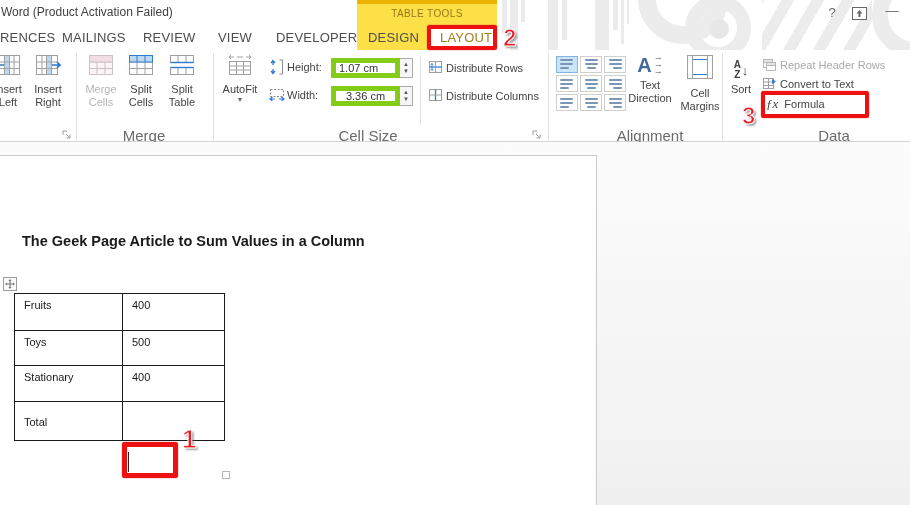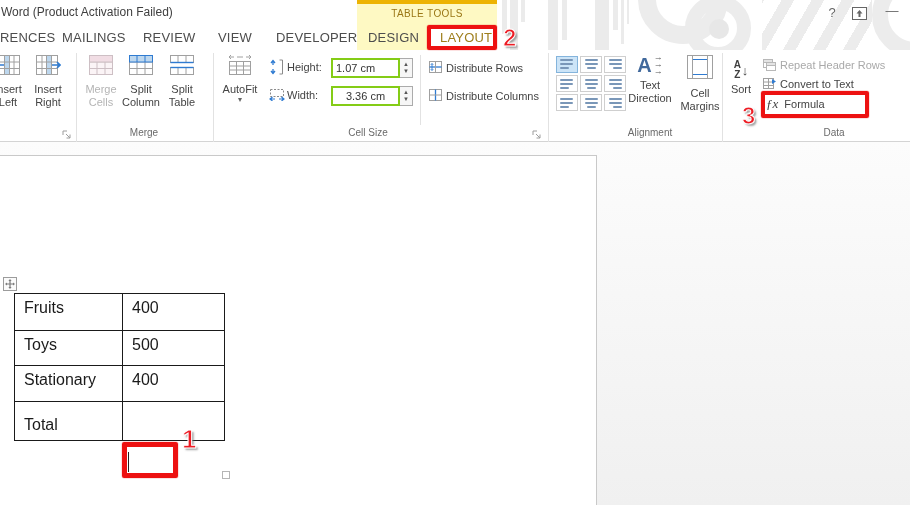--- a/index.html
+++ b/index.html
@@ -19,55 +19,55 @@
   .bar { background:#ebebeb; top:0; }
   .ring { border-radius:50%; border:14px solid #ececec; }
   .dot { border-radius:50%; background:#e7e7e7; }
   .stripes { background:repeating-linear-gradient(120deg,#ececec 0 11px,transparent 11px 26px); }
 
   
   .tabrow { left:0; top:27px; width:910px; height:23px; background:transparent; }
   .tab { top:3px; font-size:13px; color:#4d4d4d; letter-spacing:.2px; cursor:pointer; white-space:nowrap; }
 
   
-  .contextual { left:357px; top:0; width:140px; height:50px; background:#fef9c3; }
+  .contextual { left:357px; top:0; width:140px; height:50px; background:#fde047; }
   .goldbar { left:0; top:0; width:140px; height:4px; background:#edb302; }
   .ctxheader { left:0; top:8px; width:140px; text-align:center; font-size:10px; letter-spacing:.4px; color:#9a7716; }
   .layout-bg { left:430px; top:27px; width:67px; height:23px; background:#fff; }
 
   
   .ribbon { left:0; top:50px; width:910px; height:92px; background:#fff; border-bottom:1px solid #d4d4d4; }
   .vsep { width:1px; background:#e2e2e2; top:3px; height:121px; }
-  .grouplabel { top:77px; font-size:10px; color:#6a6a6a; text-align:center; white-space:nowrap; }
+  .grouplabel { top:77px; font-size:15px; color:#6a6a6a; text-align:center; white-space:nowrap; }
   .launcher { width:11px; height:11px; top:77px; cursor:pointer; }
   .bigbtn { top:4px; width:44px; text-align:center; cursor:pointer; }
   .bigbtn .lbl { margin-top:3px; font-size:11px; line-height:13px; color:#444; }
   .bigbtn.disabled .lbl { color:#b4b4b4; }
   .ddarrow { font-size:8px; color:#666; line-height:8px; }
   .smallrow { height:15px; font-size:11px; color:#444; white-space:nowrap; cursor:pointer; }
   .smallrow.disabled { color:#a9a9a9; cursor:default; }
-  .spinbox { width:69px; height:20px; border:2px solid #84cc16; background:#fff; font-size:11px; color:#333; padding:0 3px; font-family:"Liberation Sans",sans-serif; }
+  .spinbox { width:69px; height:20px; border:5px solid #84cc16; background:#fff; font-size:11px; color:#333; padding:0 3px; font-family:"Liberation Sans",sans-serif; }
   .spinner { width:13px; height:20px; border:1px solid #ababab; border-left:none; background:#f6f6f6; font-size:6px; color:#555; display:flex; flex-direction:column; align-items:center; justify-content:center; line-height:7px; cursor:pointer; }
   .fieldlabel { font-size:11px; color:#444; }
 
   
   .alignbtn { width:22px; height:17px; border:1px solid #cfcfcf; background:#fff; display:flex; flex-direction:column; padding:2px 3px; gap:2px; cursor:pointer; }
   .alignbtn.sel { background:#cce4f7; border-color:#84b4dc; }
   .alignbtn i { display:block; width:13px; height:2px; background:#7a97b8; border-radius:1px; }
   .alignbtn i.short { width:9px; }
   .al-left { align-items:flex-start; } .al-center { align-items:center; } .al-right { align-items:flex-end; }
   .v-top { justify-content:flex-start; } .v-mid { justify-content:center; } .v-bot { justify-content:flex-end; }
 
   
   .docarea { left:0; top:142px; width:910px; height:363px; background:linear-gradient(#fcfcfc,#f0f0f0); }
   .page { left:-30px; top:13px; width:627px; height:360px; background:#fff; border:1px solid #c9c9c9; border-left:none; border-bottom:none; }
   .heading { left:22px; top:91px; font-size:14.5px; font-weight:bold; color:#1a1a1a; white-space:nowrap; }
   .movehandle { left:3px; top:135px; width:14px; height:14px; border:1px solid #9c9c9c; background:#fbfbfb; display:flex; align-items:center; justify-content:center; cursor:move; }
   .doctable { left:14px; top:151px; border-collapse:collapse; }
-  .doctable td { border:1px solid #1a1a1a; vertical-align:top; font-size:16px; color:#1a1a1a; padding:5px 0 0 9px; }
+  .doctable td { border:1px solid #1a1a1a; vertical-align:top; font-size:11px; color:#1a1a1a; padding:5px 0 0 9px; }
   .doctable .c1 { width:108px; }
   .doctable .c2 { width:102px; }
   .totalcell { color:#2e74b5; font-size:14px; padding-top:14px !important; }
   .resizehandle { left:222px; top:329px; width:8px; height:8px; border:1px solid #b5b5b5; background:#fff; cursor:nwse-resize; }
   .caret { left:128px; top:310px; width:1px; height:20px; background:#222; }
 
   
   .redbox { border:4px solid #ed1111; border-radius:2px; pointer-events:none; box-shadow:0 0 0 .5px rgba(237,17,17,.25); }
   .badge { font-size:24px; font-weight:bold; color:#ed1c24; -webkit-text-stroke:1px #fff; text-shadow:2px 2px 2px rgba(110,110,110,.65); pointer-events:none; }
   .fx { font-family:"Liberation Serif", serif; font-style:italic; font-size:13px; color:#444; }
@@ -180,21 +180,21 @@
             <rect x="1.5" y="1.5" width="23" height="19" fill="#fff" stroke="#a0a0a0"></rect>
             <line x1="1.5" y1="8" x2="24.5" y2="8" stroke="#a0a0a0"></line>
             <line x1="1.5" y1="14.5" x2="24.5" y2="14.5" stroke="#a0a0a0"></line>
             <line x1="9" y1="1.5" x2="9" y2="20.5" stroke="#a0a0a0"></line>
             <line x1="17" y1="1.5" x2="17" y2="20.5" stroke="#a0a0a0"></line>
             <rect x="1.5" y="1.5" width="23" height="6.5" fill="#bdd7ee" stroke="#2f7bd1"></rect>
             <line x1="9" y1="1.5" x2="9" y2="8" stroke="#2f7bd1"></line>
             <line x1="17" y1="1.5" x2="17" y2="8" stroke="#2f7bd1"></line>
           </svg>
       </span>
-      <div class="lbl">Split Column</div>
+      <div class="lbl">Split Cells</div>
     </div>
     <div class="abs bigbtn" style="left:160px">
       <span>
         <svg width="26" height="22" viewBox="0 0 26 22">
             <rect x="1.5" y="1.5" width="23" height="7" fill="#fff" stroke="#a0a0a0"></rect>
             <rect x="1.5" y="13.5" width="23" height="7" fill="#fff" stroke="#a0a0a0"></rect>
             <line x1="9" y1="1.5" x2="9" y2="8.5" stroke="#a0a0a0"></line>
             <line x1="17" y1="1.5" x2="17" y2="8.5" stroke="#a0a0a0"></line>
             <line x1="9" y1="13.5" x2="9" y2="20.5" stroke="#a0a0a0"></line>
             <line x1="17" y1="13.5" x2="17" y2="20.5" stroke="#a0a0a0"></line>
@@ -391,20 +391,21 @@
     </div>
     <div class="abs smallrow" style="left:766px;top:46px">
       <span class="fx">ƒx</span>
       <span style="margin-left:3px">Formula</span>
     </div>
     <div class="abs grouplabel" style="left:794px;width:80px">Data</div>
   </div>
 
   <div class="abs docarea">
     <div class="abs page"></div>
+    <div class="abs heading">The Geek Page Article to Sum Values in a Column</div>
 
     <div class="abs movehandle">
       <svg width="10" height="10" viewBox="0 0 10 10">
           <path d="M5 0 L6.6 2 H5.6 V4.4 H8 V3.4 L10 5 L8 6.6 V5.6 H5.6 V8 H6.6 L5 10 L3.4 8 H4.4 V5.6 H2 V6.6 L0 5 L2 3.4 V4.4 H4.4 V2 H3.4 Z" fill="#7a7a7a"></path>
         </svg>
     </div>
 
     <table class="abs doctable">
       <tbody>
           <tr>

